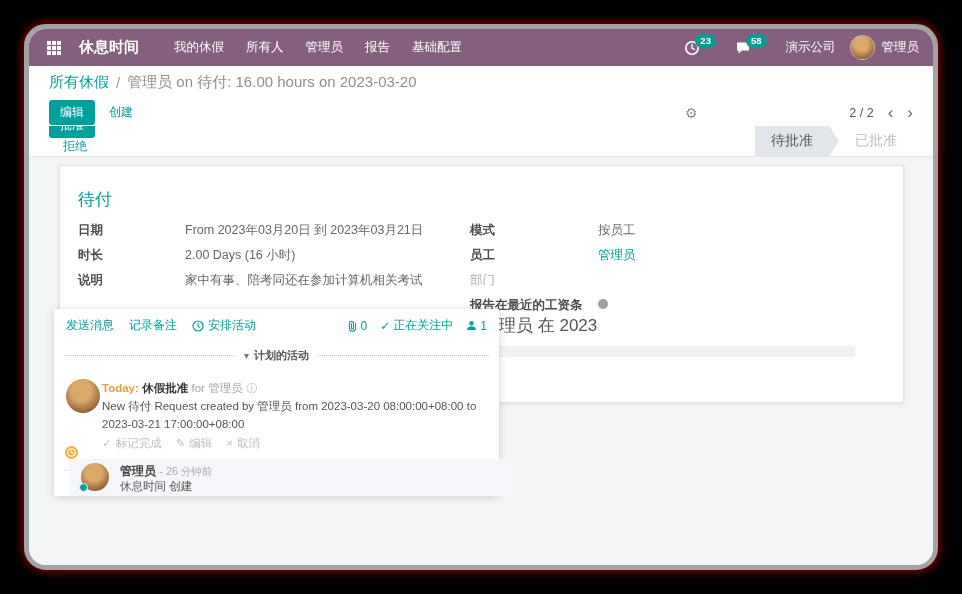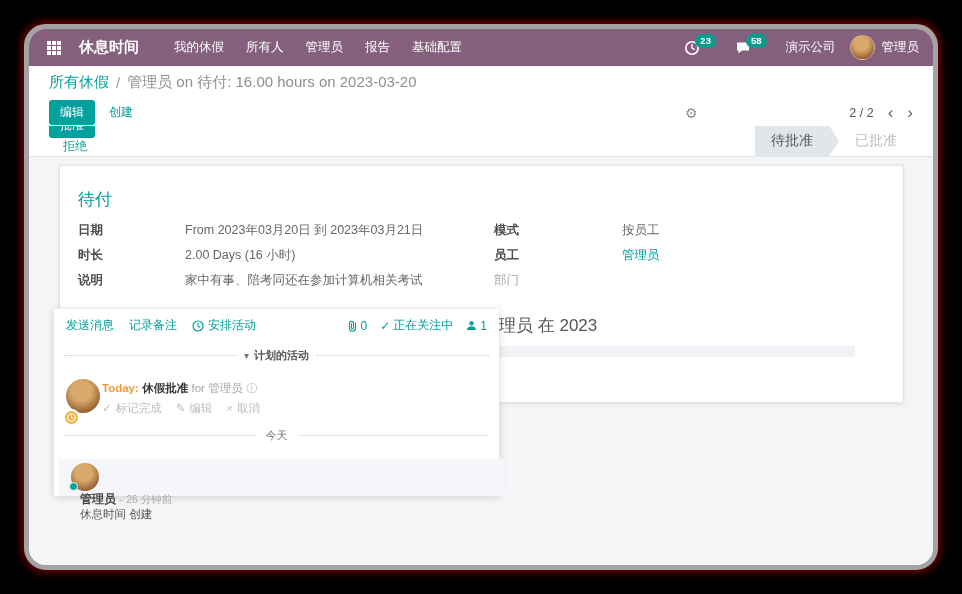--- a/index.html
+++ b/index.html
@@ -51,21 +51,21 @@
     clip-path:polygon(0 0, calc(100% - 10px) 0, 100% 50%, calc(100% - 10px) 100%, 0 100%); padding-right:26px; }
   .stage.inactive { color:#b9bec4; }
 
   
   .content { position:relative; height:408px; background:#f4f5f7; }
   .form-card { position:absolute; left:30px; top:8px; width:845px; height:238px; background:#fff;
     border:1px solid #e2e4e8; box-shadow:0 1px 4px rgba(0,0,0,.09); }
   .card-title { color:#00a09d; font-size:17px; margin:22px 0 0 18px; font-weight:normal; }
   .fields { position:absolute; top:56px; font-size:12.5px; }
   .fields-left { left:18px; width:360px; }
-  .fields-right { left:434px; width:400px; }
+  .fields-right { left:410px; width:400px; }
   .frow { display:flex; margin-bottom:8px; min-height:15px; }
   .flabel { width:107px; font-weight:bold; color:#4d4d4d; flex-shrink:0; }
   .fields-right .flabel { width:128px; }
   .flabel.muted { color:#aaa; font-weight:normal; }
   .fvalue { color:#666; }
   .fvalue.link { color:#00a09d; cursor:pointer; }
   .toggle-dot { width:10px; height:10px; border-radius:50%; background:#9aa0a6; margin-top:2px; cursor:pointer; }
   .bg-heading { position:absolute; left:422px; top:148px; font-size:17px; color:#555; }
   .bg-bar { position:absolute; left:422px; top:180px; width:373px; height:11px; background:#f1f2f5; }
 
@@ -90,22 +90,22 @@
   .act-when { color:#ef9c38; font-weight:bold; font-size:11.5px; }
   .act-title { color:#333; font-weight:bold; font-size:11.5px; }
   .act-for { color:#a0a4a8; font-size:11.5px; }
   .info-glyph { color:#b5b9bd; font-size:11px; cursor:pointer; }
   .act-summary { color:#555; font-size:11.5px; }
   .act-actions { display:flex; gap:14px; color:#b9bdc2; font-size:11.5px; margin-top:2px; }
   .act-action { cursor:pointer; display:flex; gap:4px; align-items:center; }
   .today-divider { display:flex; align-items:center; color:#777; font-size:11px; margin:10px 10px 6px 10px; }
   .today-divider:before,.today-divider:after { content:""; flex:1; border-top:1px solid #e2e4e7; }
   .today-divider span { padding:0 10px; }
-  .message-row { position:absolute; left:5px; bottom:0; width:100%; height:37px; background:#f4f6f9;
-    display:flex; padding:4px 12px;flex-direction:column; }
+  .message-row { position:absolute; left:15px; bottom:0; width:100%; height:37px; background:#f4f6f9;
+    display:flex; padding:4px 12px; }
   .msg-avatar-wrap { position:relative; width:30px; flex-shrink:0; }
   .msg-avatar { width:28px; height:28px; }
   .presence-dot { position:absolute; left:-2px; bottom:0px; width:9px; height:9px; border-radius:50%;
     background:#00a09d; border:1.5px solid #f4f6f9; }
   .msg-body { margin-left:9px; line-height:1.35; }
   .msg-author { font-weight:bold; color:#444; font-size:12px; cursor:pointer; }
   .msg-time { color:#aaa; font-size:10.5px; }
   .msg-text { color:#555; font-size:11.5px; }
   svg.ic { display:block; }
 </style>
@@ -206,20 +206,24 @@
           <span class="flabel">模式</span>
           <span class="fvalue">按员工</span>
         </div>
         <div class="frow">
           <span class="flabel">员工</span>
           <span class="fvalue link">管理员</span>
         </div>
         <div class="frow">
           <span class="flabel muted">部门</span>
           <span class="fvalue"></span>
+        </div>
+        <div class="frow">
+          <span class="flabel">报告在最近的工资条</span>
+          <span class="toggle-dot"></span>
         </div>
       </div>
 
       <div class="bg-heading">管理员 在 2023</div>
       <div class="bg-bar"></div>
     </div>
 
     <div class="chatter">
       <div class="chat-head">
         <button class="chat-link">发送消息</button>
@@ -276,20 +280,21 @@
           </div>
         </div>
         <div class="act-body">
           <div>
             <span class="act-when">Today:</span>
             <span class="act-title">休假批准</span>
             <span class="act-for">for</span>
             <span class="act-for">管理员</span>
             <span class="info-glyph">ⓘ</span>
           </div>
+          <div class="act-summary">New 待付 Request created by 管理员 from 2023-03-20 08:00:00+08:00 to 2023-03-21 17:00:00+08:00</div>
           <div class="act-actions">
             <span class="act-action">
               <span>✓</span>
               <span>标记完成</span>
             </span>
             <span class="act-action">
               <span>✎</span>
               <span>编辑</span>
             </span>
             <span class="act-action">

